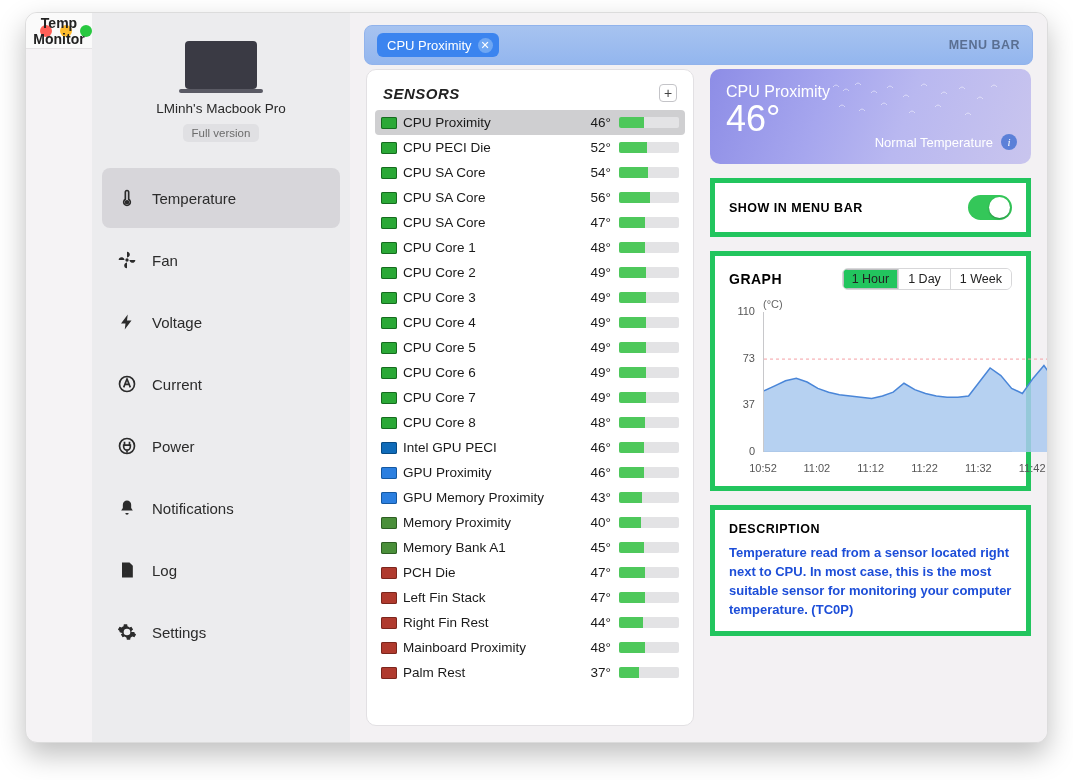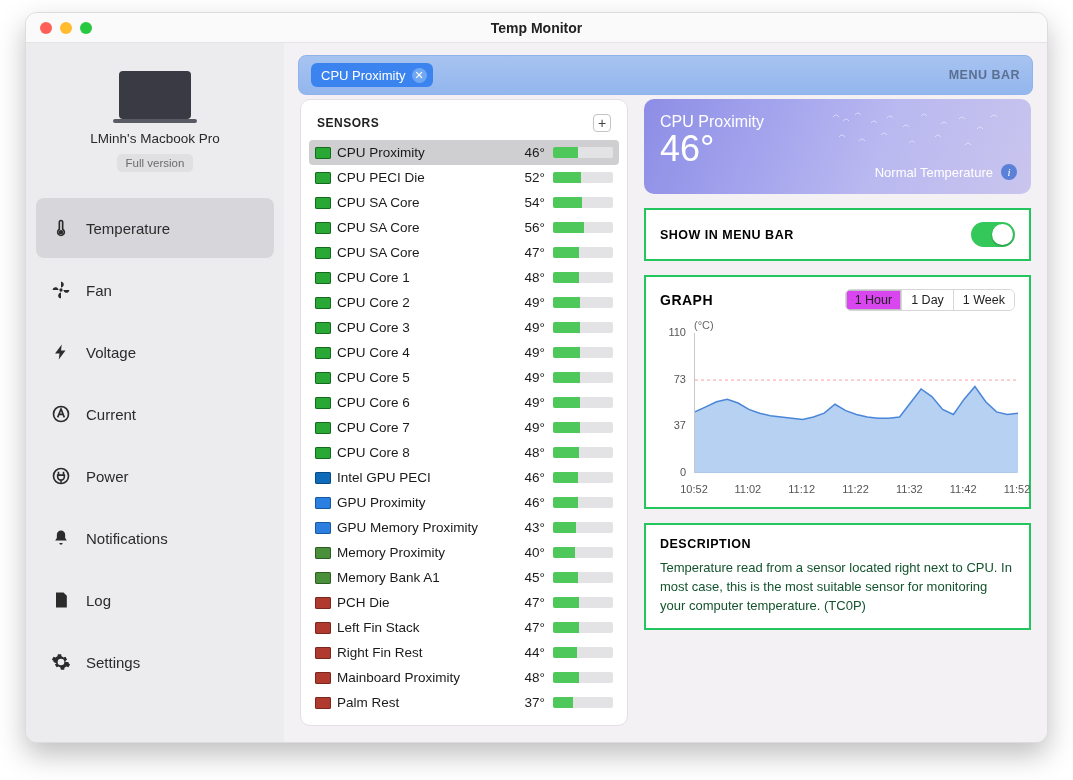--- a/index.html
+++ b/index.html
@@ -1,21 +1,21 @@
 <!DOCTYPE html>
 <html><head>
 <meta charset="utf-8">
 <style>
   * { box-sizing: border-box; margin: 0; padding: 0; }
   html, body { width: 1073px; height: 780px; font-family: -apple-system, "Helvetica Neue", Arial, sans-serif; }
   .window {
     width: 1023px; height: 731px; margin: 12px 25px;
     background: #f5f3f5; border: 1px solid #dcdcdc; border-radius: 12px;
     box-shadow: 0 12px 28px rgba(0,0,0,0.25);
-    display: flex; flex-direction: column; overflow: hidden;
+    display: flex; flex-direction: row; overflow: hidden;
   }
   .titlebar {
     height: 36px; background: #fafafa; border-bottom: 1px solid #e5e3e5;
     display: flex; align-items: center; position: relative;
   }
   .traffic { display: flex; gap: 8px; padding-left: 14px; }
   .dot { width: 12px; height: 12px; border-radius: 50%; }
   .dot.red { background:#ff5f57; } .dot.yellow{background:#febc2e;} .dot.green{background:#28c840;}
   .title { position: absolute; left:0; right:0; text-align:center; font-weight:600; font-size:14px; color:#222; pointer-events:none;}
   .body { flex:1; display:flex; }
@@ -29,21 +29,21 @@
   .nav-item .icon{ width:22px; height:22px; display:flex; align-items:center; justify-content:center; color:#2b2b2b;}
   .content{ flex:1; display:flex; flex-direction:column; background:#f3f1f3; }
   .filterbar{ height:40px; margin:12px 14px 4px; border-radius:8px; background:linear-gradient(#a7c3f0,#93b6ee); display:flex; align-items:center; padding:0 12px; border:1px solid #91b3ec;}
   .chip{ display:flex; align-items:center; gap:6px; background:#3b84ef; color:#fff; font-size:13px; border-radius:6px; padding:2px 6px 2px 10px; height:24px;}
   .chip .x{ width:15px; height:15px; border-radius:50%; background:#6fa7f3; display:flex; align-items:center; justify-content:center; font-size:11px; line-height:1; color:#fff; cursor:pointer;}
   .filterbar .spacer{flex:1;}
   .filterbar .mbar{ color:#5a6f92; font-size:12.5px; letter-spacing:.5px; font-weight:600;}
   .cols{ flex:1; display:flex; gap:16px; padding:0 16px 16px; }
   .sensors-panel{ flex:0 0 328px; background:#fff; border:1px solid #e2e0e3; border-radius:10px; padding:10px 8px; display:flex; flex-direction:column; }
   .sensors-head{ display:flex; align-items:center; justify-content:space-between; padding:4px 8px 8px;}
-  .sensors-head h4{ font-size:12px; font-weight:600; letter-spacing:.5px; color:#222;}
+  .sensors-head h4{ font-size:15px; font-weight:600; letter-spacing:.5px; color:#222;font-style:italic;}
   .plus{ width:18px; height:18px; border:1px solid #c4c4c8; border-radius:4px; display:flex; align-items:center; justify-content:center; font-size:14px; color:#444; cursor:pointer;}
   .sensor-list{ flex:1; overflow:hidden; }
   .sensor-row{ display:flex; align-items:center; height:25px; padding:0 6px; font-size:13.5px; color:#1a1a1a; border-radius:4px; cursor:pointer;}
   .sensor-row.selected{ background:#cfcfd1; }
   .sensor-row .chipicon{ width:16px; height:12px; margin-right:6px; border-radius:2px;}
   .chip-cpu{ background:#2aa836; box-shadow: inset 0 0 0 1px #166a1f;}
   .chip-gpu{ background:#2b7fe0; box-shadow: inset 0 0 0 1px #1558a0;}
   .chip-mem{ background:#4a8f3a; box-shadow: inset 0 0 0 1px #2d5d23;}
   .chip-board{ background:#b03a2e; box-shadow: inset 0 0 0 1px #7a261d;}
   .chip-intel{ background:#0f6bb9; box-shadow: inset 0 0 0 1px #074a83;}
@@ -51,37 +51,37 @@
   .sensor-row .val{ width:34px; text-align:right; font-variant-numeric: tabular-nums;}
   .sensor-row .bar{ width:60px; height:11px; margin-left:8px; background:#e3e3e5; border-radius:2px; overflow:hidden;}
   .sensor-row .bar i{ display:block; height:100%; background:#4ec85b;}
   .right{ flex:1; display:flex; flex-direction:column; gap:14px; }
   .hero{ height:95px; border-radius:10px; background: linear-gradient(110deg,#8d8de6 0%, #a6a6ee 35%, #b9b8f0 60%, #c9c5ee 100%); color:#fff; padding:14px 16px 10px; position:relative; overflow:hidden;}
   .hero .hn{font-size:16px;}
   .hero .big{font-size:36px; font-weight:300; line-height:1;}
   .hero .status{ position:absolute; right:14px; bottom:14px; font-size:13px; display:flex; align-items:flex-end; gap:8px;}
   .hero .status .info{ width:16px; height:16px; border-radius:50%; background:#5b80d8; display:flex; align-items:center; justify-content:center; font-style:italic; font-size:11px; font-family: Georgia, serif;}
   .hero svg.birds{position:absolute; right:20px; top:10px; opacity:.5;}
-  .card{ background:#fff; border:2px solid #22c55e; border-radius:0; padding:12px 14px; }
+  .card{ background:#fff; border:5px solid #22c55e; border-radius:0; padding:12px 14px; }
   .menubar-row{ display:flex; align-items:center; justify-content:space-between;}
   .menubar-row h4{ font-size:12.5px; font-weight:600; letter-spacing:.5px;}
   .toggle{ width:44px; height:25px; background:#34c759; border-radius:13px; position:relative; cursor:pointer;}
   .toggle::after{content:""; position:absolute; right:2px; top:2px; width:21px; height:21px; background:#fff; border-radius:50%; box-shadow:0 1px 2px rgba(0,0,0,.3);}
   .graph-head{ display:flex; align-items:center; justify-content:space-between; margin-bottom:8px;}
   .graph-head h4{ font-size:14px; font-weight:600; letter-spacing:.5px;}
   .seg{ display:flex; border:1px solid #d7d7d9; border-radius:6px; overflow:hidden;}
   .seg button{ background:#fff; border:none; padding:3px 9px; font-size:12.5px; color:#222; cursor:pointer;}
   .seg button + button{ border-left:1px solid #d7d7d9;}
-  .seg button.active{ background:#d946ef; box-shadow: inset 0 0 0 1px #bfbfc2;}
+  .seg button.active{ background:#22c55e; box-shadow: inset 0 0 0 1px #bfbfc2;}
   .graph-area{ position:relative; height:176px; padding-left:32px;}
   .y-unit{ position:absolute; left:34px; top:0; font-size:11px; color:#666;}
   .y-tick{ position:absolute; left:0; font-size:11px; color:#555; text-align:right; width:26px;}
   .plot{ position:absolute; left:34px; right:0; top:14px; bottom:22px; border-left:1px solid #c8c8cb; border-bottom:1px solid #c8c8cb;}
   .x-tick{ position:absolute; bottom:0; font-size:11px; color:#555; transform:translateX(-50%);}
-  .desc p{ font-size:13px; color:#14532d; line-height:1.45; margin-top:8px;}
+  .desc p{ font-size:13px; color:#1d4ed8; line-height:1.45; margin-top:8px;font-weight:bold;}
 </style>
 </head>
 <body>
 
 <div class="window">
   <div class="titlebar">
     <div class="traffic">
       <div class="dot red"></div>
       <div class="dot yellow"></div>
       <div class="dot green"></div>

